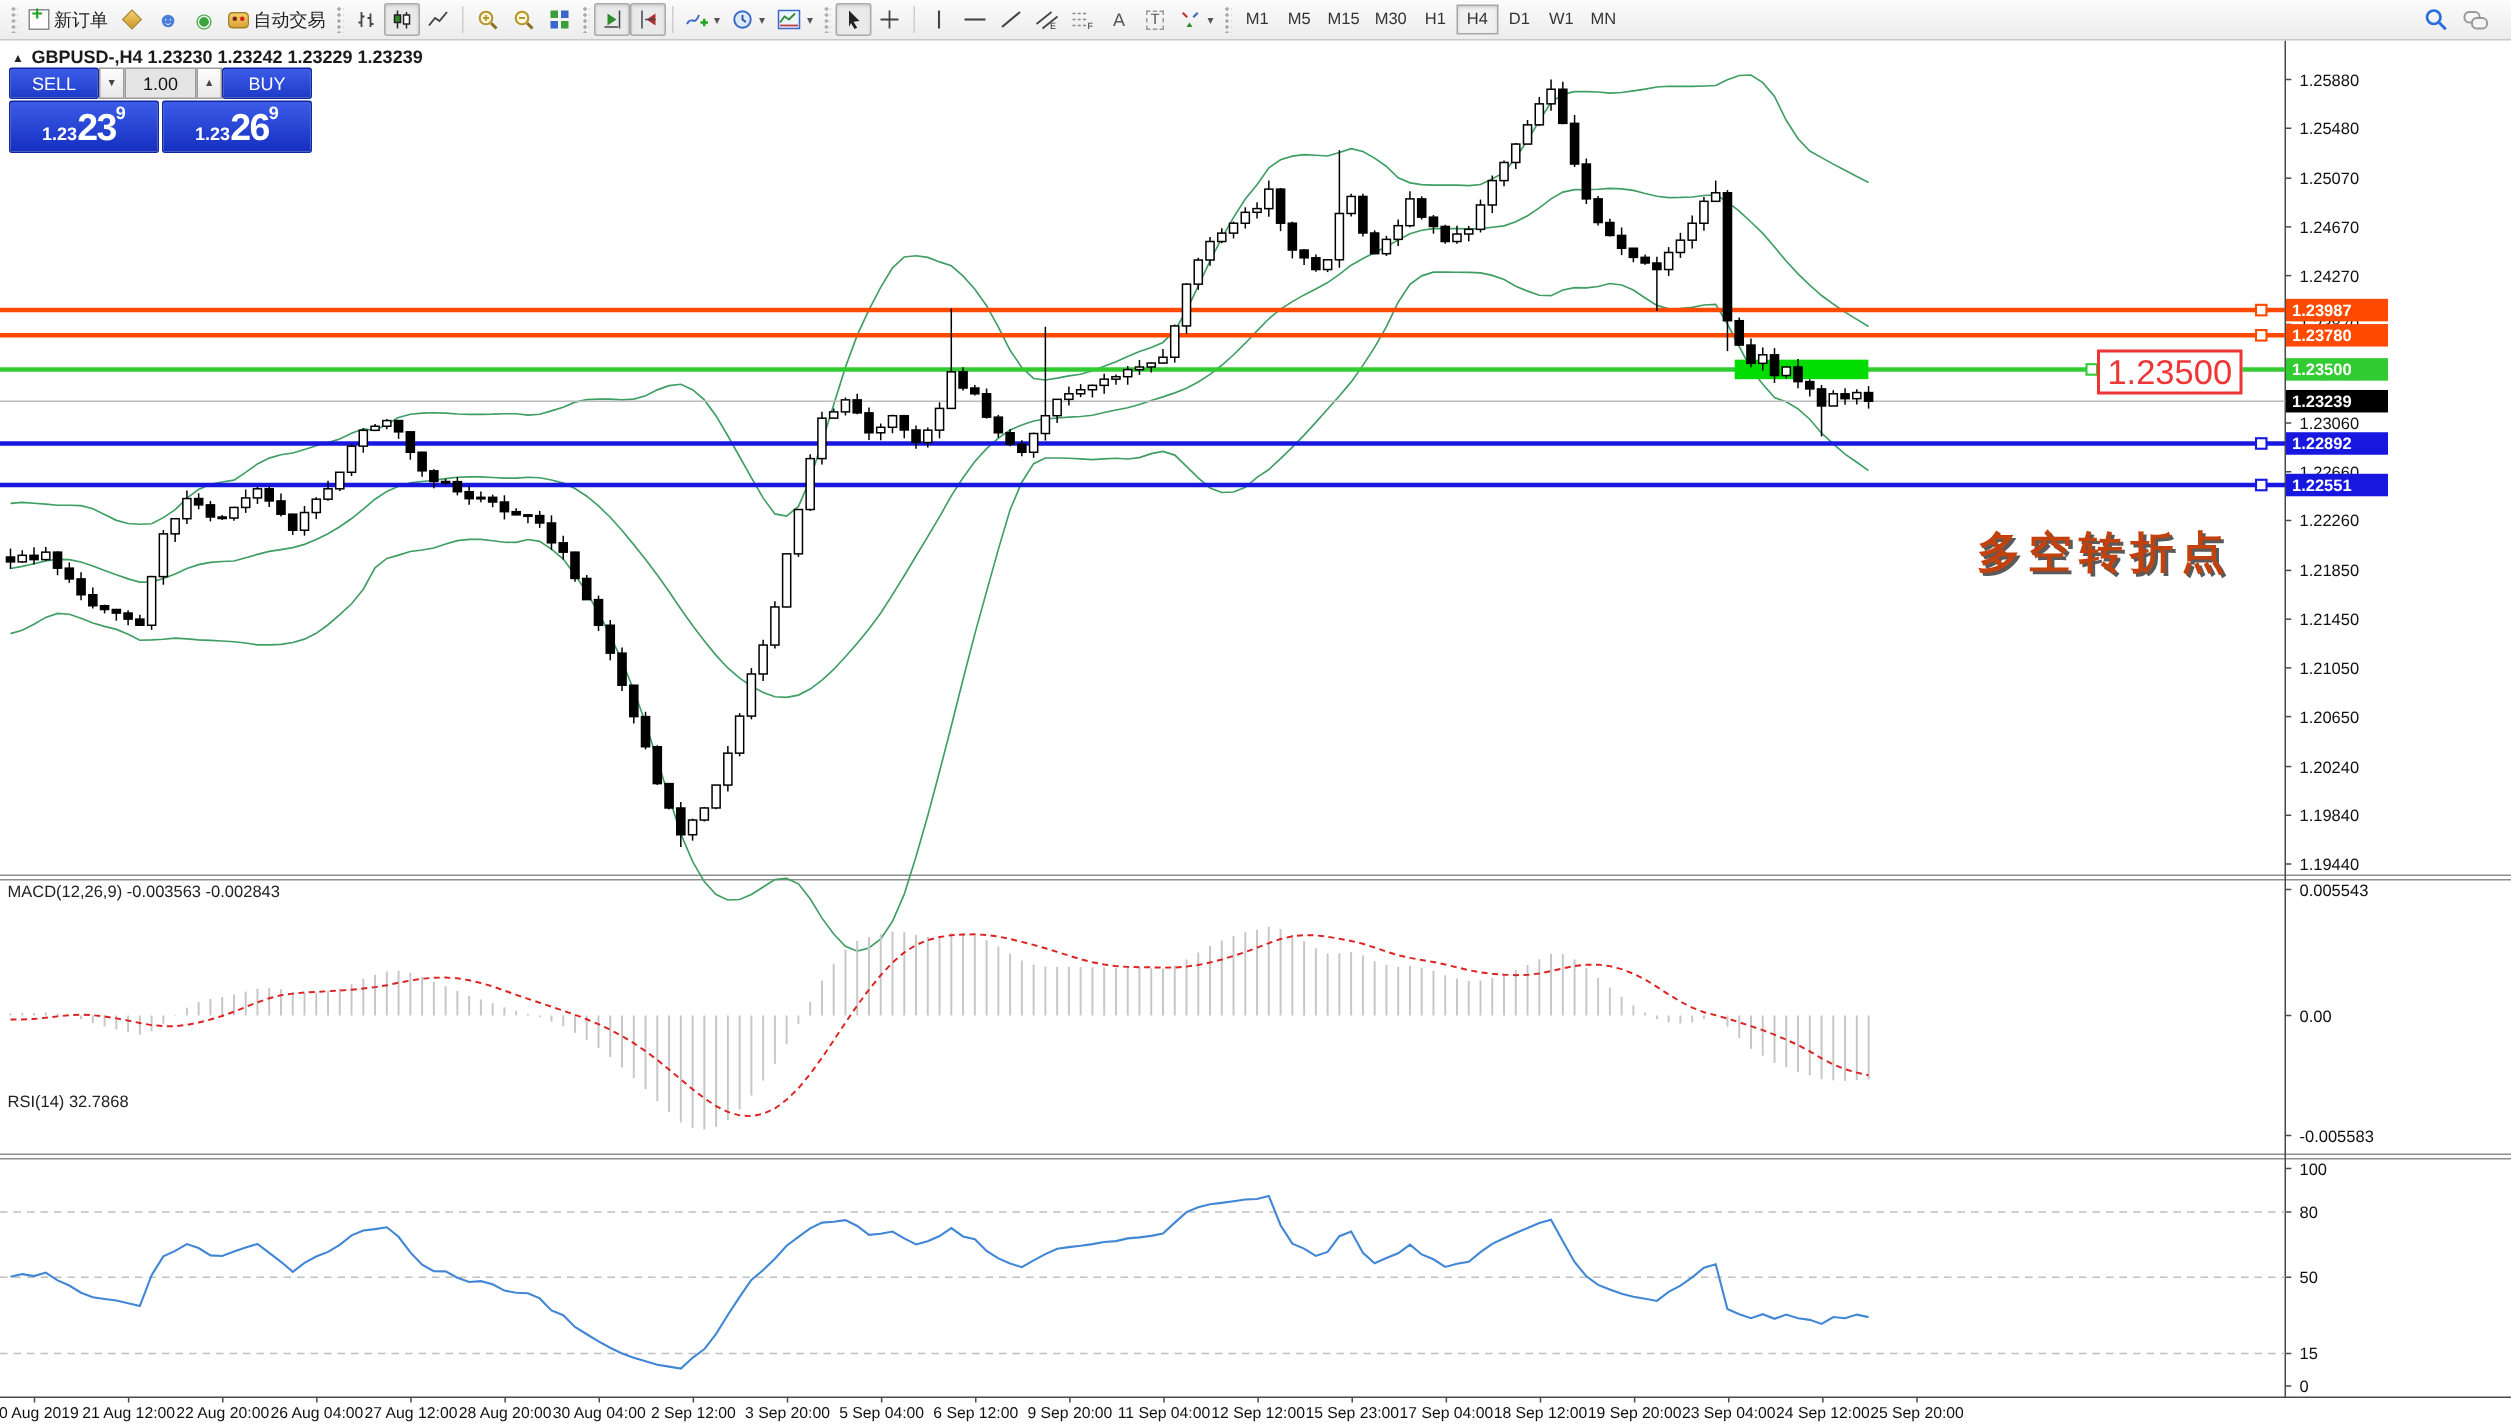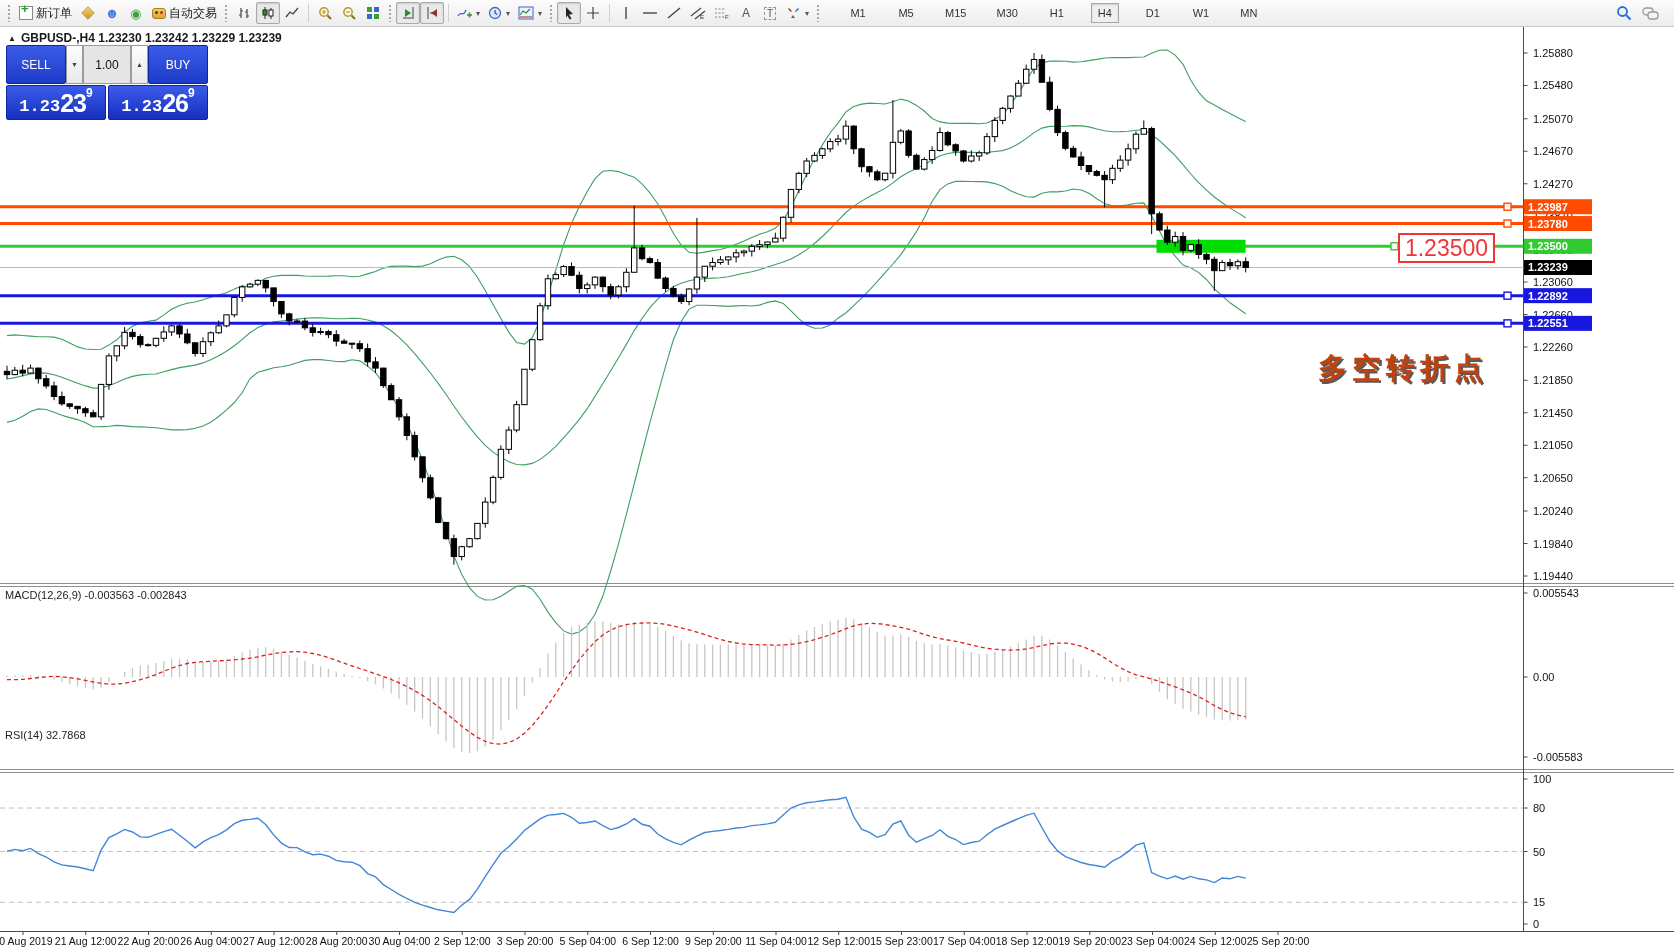--- a/index.html
+++ b/index.html
@@ -14,45 +14,45 @@
   .tb-handle { width:5px; height:18px; margin:0 3px;
                background-image:radial-gradient(#a8a8a8 1px, transparent 1.2px);
                background-size:4px 4px; }
   .tb-sep { width:1px; height:18px; background:#cfcfcf; margin:0 4px; }
   .tb-btn { height:22px; min-width:24px; display:flex; align-items:center; justify-content:center;
             gap:3px; padding:0 3px; border:1px solid transparent; border-radius:2px;
             font-size:12px; color:#222; cursor:default; }
   .tb-btn.pressed { background:#e9e9e9; border:1px solid #aaa; box-shadow:inset 0 1px 2px #00000022; }
   .tb-btn .drop { font-size:8px; color:#555; margin-left:1px; }
   .tf-btn { height:20px; min-width:28px; padding:0 4px; display:flex; align-items:center;
-            justify-content:center; font-size:11px; color:#333; border:1px solid transparent;margin-left:20px; }
+            justify-content:center; font-size:11px; color:#333; border:1px solid transparent; }
   .tf-btn.active { background:#f0f0f0; border:1px solid #a8a8a8; box-shadow:inset 0 1px 2px #00000026; }
   #tb-right { margin-left:auto; display:flex; align-items:center; gap:10px; padding-right:10px; }
   .ico { display:inline-block; }
 
   
   #chart-svg { position:absolute; left:0; top:0; z-index:10; }
   #symbol-header { position:absolute; left:8px; top:31px; z-index:20; font-size:12px;
                    font-weight:bold; color:#1a1a1a; display:flex; align-items:center; gap:5px; }
   #symbol-header .tri { font-size:8px; color:#222; }
 
   #order-panel { position:absolute; left:6px; top:45px; z-index:20; width:202px; }
-  #op-row1 { display:flex; height:39px; gap:0; }
+  #op-row1 { display:flex; height:21px; gap:0; }
   .op-btn { width:60px; background:linear-gradient(#3c5ce8,#1d3bc9); color:#fff; font-size:12px;
             display:flex; align-items:center; justify-content:center; border:1px solid #1026a0;
             border-radius:2px; }
   .op-spin { width:17px; background:linear-gradient(#fdfdfd,#e8e8e8); border:1px solid #9b9b9b;
              font-size:7px; color:#444; display:flex; align-items:center; justify-content:center; }
   #op-vol { width:48px; background:#e5e5e5; border:1px solid #9b9b9b; font-size:12px; color:#111;
             display:flex; align-items:center; justify-content:center; }
   #op-row2 { display:flex; gap:2px; margin-top:1px; }
   .op-price { width:100px; height:35px; background:linear-gradient(#3c5ce8,#152fc0); color:#fff;
               border:1px solid #1026a0; border-radius:2px; display:flex; align-items:flex-end;
               justify-content:center; padding-bottom:2px; }
-  .op-price .sm { font-size:17px; font-weight:bold; line-height:20px;font-family:Liberation Mono, monospace; }
+  .op-price .sm { font-size:12px; font-weight:bold; line-height:20px; }
   .op-price .big { font-size:25px; font-weight:bold; line-height:27px; letter-spacing:-1px; }
   .op-price .sup { font-size:12px; font-weight:bold; line-height:12px; align-self:flex-start; margin-top:1px; }
 
   #price-flag { position:absolute; left:1398px; top:233px; width:97px; height:30px; z-index:25;
                 background:#fff; border:2px solid #ef3535; color:#ef3535; font-size:23px;
                 display:flex; align-items:center; justify-content:center; }
   #annotation { position:absolute; left:1318px; top:349px; z-index:25; font-size:29px; font-weight:bold;
                 letter-spacing:5px; text-shadow:2px 2px 0 #5a5a5a; white-space:nowrap; }
   .ind-label { position:absolute; left:5px; z-index:20; font-size:11px; color:#222; }
   #macd-label { top:589px; }

